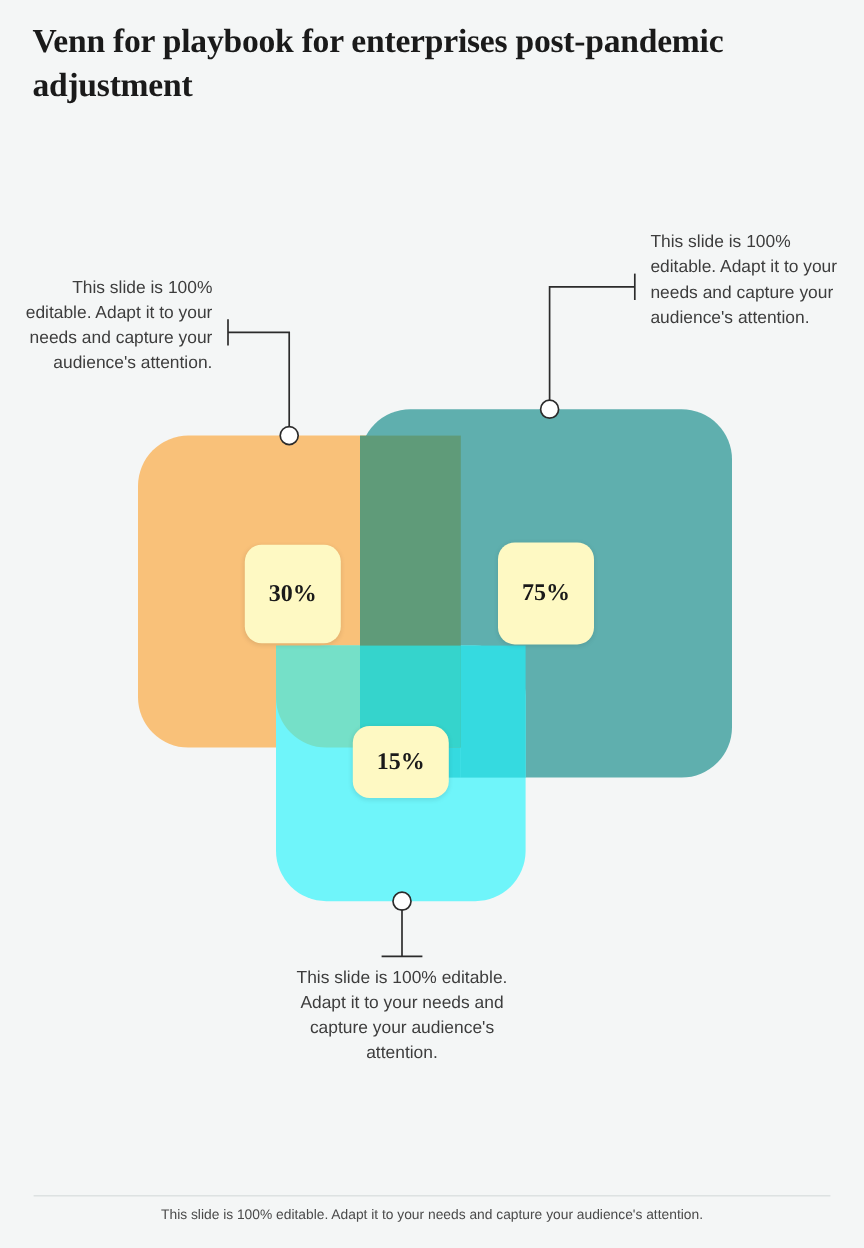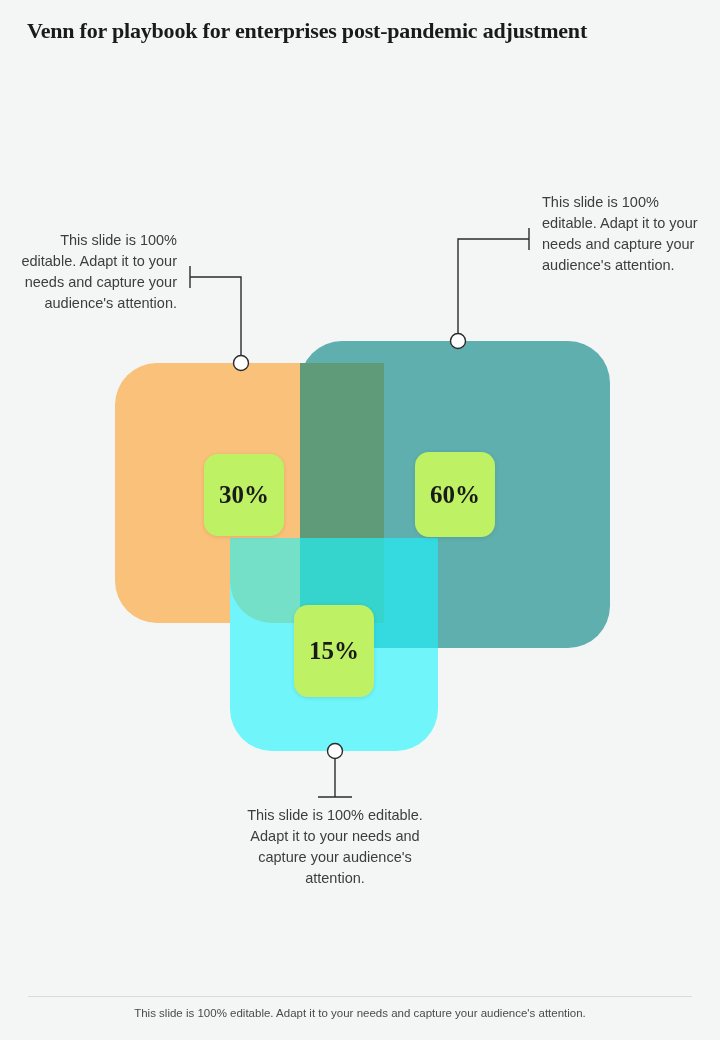--- a/index.html
+++ b/index.html
@@ -22,21 +22,21 @@
   }
 
   
   .title {
     position: absolute;
     left: 27px;
     top: 16px;
     width: 672px;
     font-family: "Liberation Serif", "DejaVu Serif", serif;
     font-weight: bold;
-    font-size: 22px;
+    font-size: 28px;
     line-height: 1.33;
     color: #1A1A1A;
     letter-spacing: -0.2px;
   }
 
   
   .venn-stage {
     position: absolute;
     left: 0;
     top: 0;
@@ -117,35 +117,35 @@
     top: 623px;
     width: 84px;
     height: 25px;
     background: #35DAE0;
     z-index: 7;
   }
 
   
   .pct-badge {
     position: absolute;
-    background: #bef264;
+    background: #fef9c3;
     border-radius: 14px;
     display: flex;
     align-items: center;
     justify-content: center;
     font-family: "Liberation Serif", "DejaVu Serif", serif;
     font-weight: bold;
-    font-size: 25px;
+    font-size: 20px;
     color: #1A1A1A;
     box-shadow: 0 1px 4px rgba(0,0,0,0.10);
     z-index: 12;
   }
   .pct-30 { left: 204px; top: 454px; width: 80px; height: 82px; }
   .pct-60 { left: 415px; top: 452px; width: 80px; height: 85px; }
-  .pct-15 { left: 294px; top: 605px; width: 80px; height: 92px; }
+  .pct-15 { left: 294px; top: 605px; width: 80px; height: 60px; }
 
   
   .connector-svg {
     position: absolute;
     left: 0;
     top: 0;
     width: 720px;
     height: 1000px;
     z-index: 15;
     pointer-events: none;
@@ -237,21 +237,21 @@
 
     <div class="venn-square sq-cyan"></div>
 
     <div class="overlap ov-orange-teal"></div>
     <div class="overlap ov-cyan-orange"></div>
     <div class="overlap ov-cyan-teal"></div>
     <div class="overlap ov-cyan-teal-low"></div>
     <div class="overlap ov-triple"></div>
 
     <div class="pct-badge pct-30">30%</div>
-    <div class="pct-badge pct-60">60%</div>
+    <div class="pct-badge pct-60">75%</div>
     <div class="pct-badge pct-15">15%</div>
 
     <svg class="connector-svg" viewBox="0 0 720 1000">
 
       <path class="conn-line" d="M 190 266 L 190 288"></path>
       <path class="conn-line" d="M 190 277 L 241 277 L 241 356"></path>
       <circle class="conn-dot" cx="241" cy="363" r="7.5"></circle>
 
       <path class="conn-line" d="M 529 228 L 529 250"></path>
       <path class="conn-line" d="M 529 239 L 458 239 L 458 334"></path>

